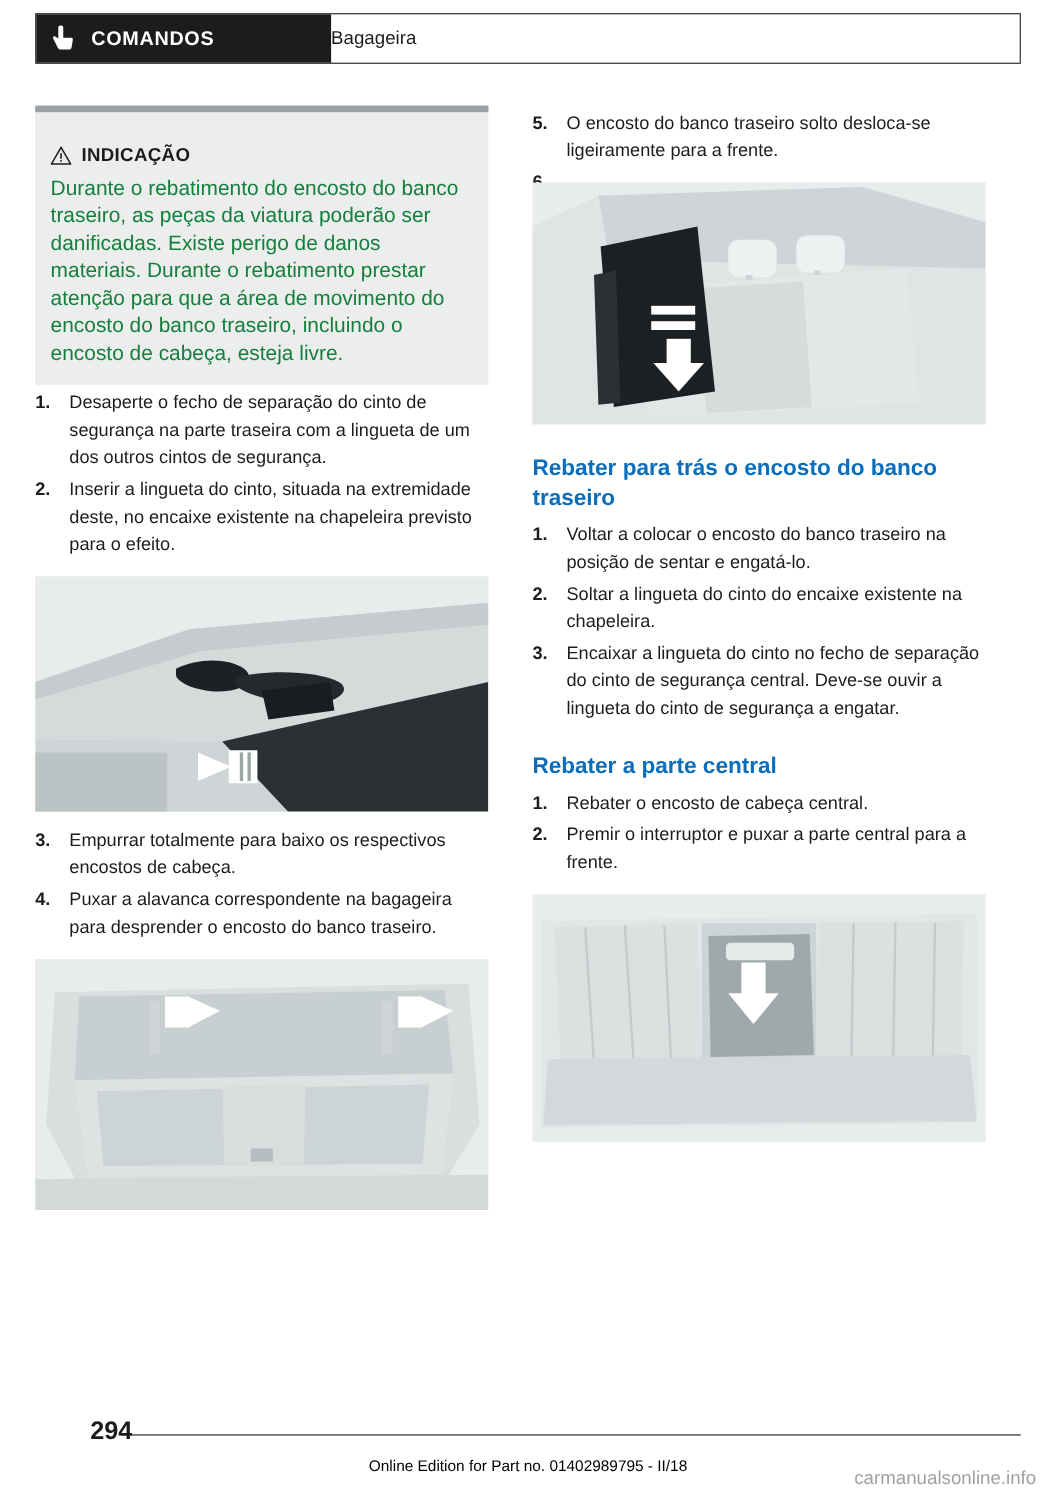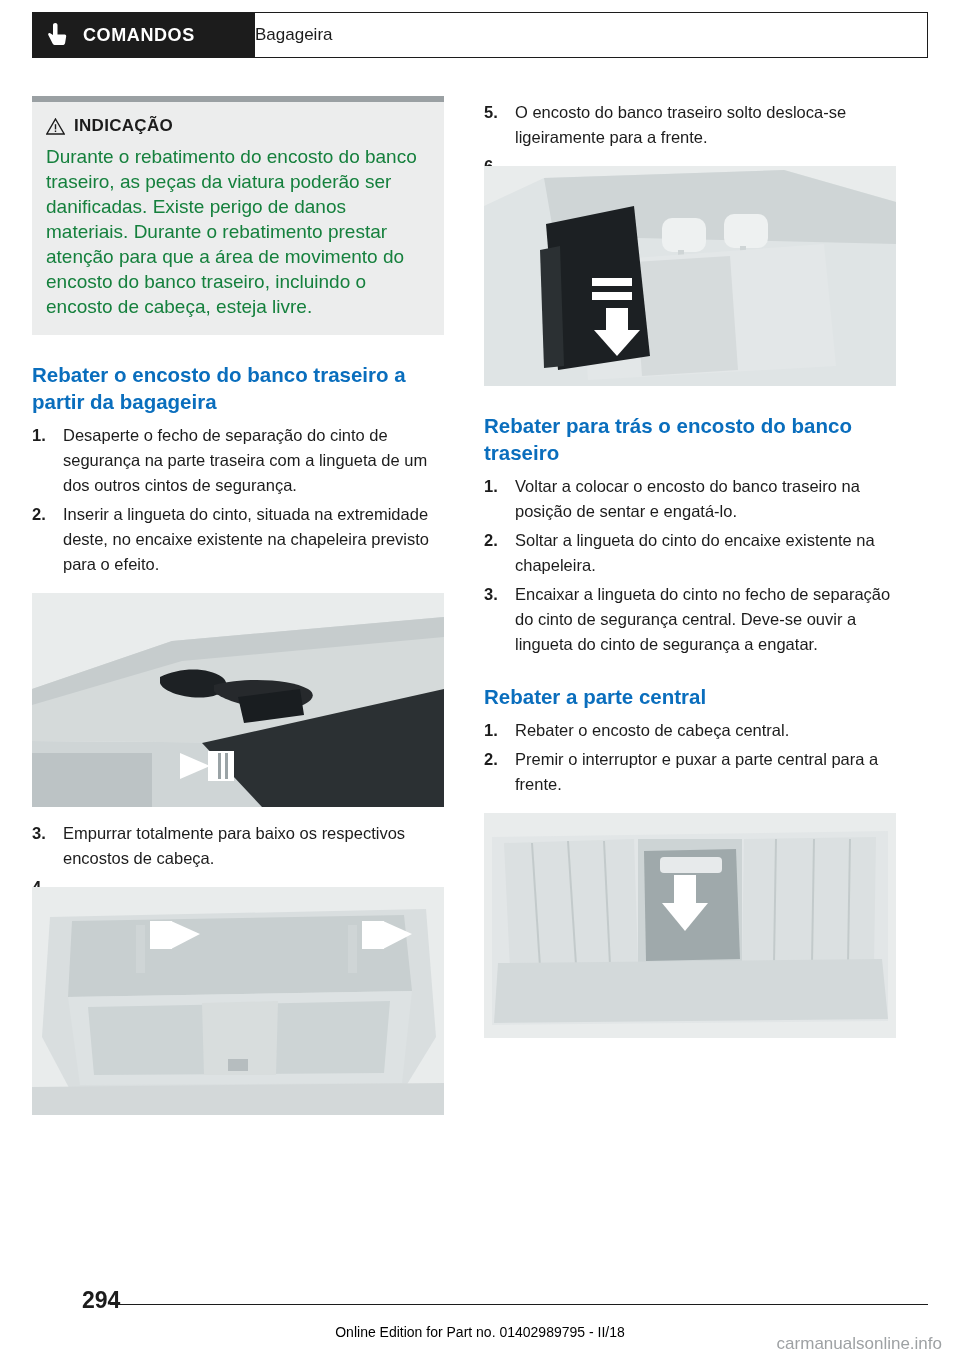--- a/index.html
+++ b/index.html
@@ -21,21 +21,21 @@
     position: absolute;
     left: 32px; top: 12px;
     width: 896px; height: 46px;
     border: 1px solid #1c1c1c;
     display: flex;
     align-items: stretch;
   }
   .header-left {
     background: #1c1c1c;
     color: #ffffff;
-    width: 222px;
+    width: 268px;
     display: flex;
     align-items: center;
     gap: 14px;
     padding-left: 14px;
   }
   .hand-icon {
     display: inline-block;
     width: 22px; height: 24px;
     position: relative;
   }
@@ -58,21 +58,21 @@
     position: absolute;
     top: 96px;
     width: 412px;
   }
   .col-left { left: 32px; }
   .col-right { left: 484px; }
 
   
   .note-box {
     background: #eceded;
-    padding: 0 14px 16px 14px;
+    padding: 15px 14px 16px 14px;
     border-top: 6px solid #9aa0a3;
   }
   .note-title {
     display: flex;
     align-items: center;
     gap: 9px;
     padding-top: 14px;
     padding-bottom: 8px;
   }
   .warn-tri {
@@ -195,21 +195,20 @@
             <path d="M9.5 1 L18.2 16 L0.8 16 Z" fill="none" stroke="#1c1c1c" stroke-width="1.4"></path>
             <rect x="8.8" y="6.2" width="1.4" height="5.2" fill="#1c1c1c"></rect>
             <rect x="8.8" y="12.5" width="1.4" height="1.5" fill="#1c1c1c"></rect>
           </svg>
         </span>
         <span class="note-title-text">INDICAÇÃO</span>
       </div>
       <div class="note-body">Durante o rebatimento do encosto do banco traseiro, as peças da viatura poderão ser danificadas. Existe perigo de danos materiais. Durante o rebatimento prestar atenção para que a área de movimento do encosto do banco traseiro, incluindo o encosto de cabeça, esteja livre.</div>
     </div>
 
-    <h2 class="section-title">Rebater o encosto do banco traseiro a partir da bagageira</h2>
 
     <ol class="steps">
       <li>
         <span class="num">1.</span>
         <span>Desaperte o fecho de separação do cinto de segurança na parte traseira com a lingueta de um dos outros cintos de segurança.</span>
       </li>
       <li>
         <span class="num">2.</span>
         <span>Inserir a lingueta do cinto, situada na extremidade deste, no encaixe existente na chapeleira previsto para o efeito.</span>
       </li>
@@ -237,20 +236,21 @@
       </svg>
     </div>
 
     <ol class="steps">
       <li>
         <span class="num">3.</span>
         <span>Empurrar totalmente para baixo os respectivos encostos de cabeça.</span>
       </li>
       <li>
         <span class="num">4.</span>
+        <span>Puxar a alavanca correspondente na bagageira para desprender o encosto do banco traseiro.</span>
       </li>
     </ol>
 
     <div class="figure fig-2">
       <svg width="412" height="228" viewBox="0 0 412 228">
         <rect x="0" y="0" width="412" height="228" fill="#e9ecec"></rect>
         <path d="M18 30 L394 22 L404 150 L366 212 L44 214 L10 150 Z" fill="#d9dedf"></path>
         <path d="M40 34 L372 28 L380 104 L36 110 Z" fill="#c8cfd0"></path>
         <path d="M36 110 L380 104 L370 196 L48 198 Z" fill="#dde2e3"></path>
         <path d="M56 120 L358 114 L352 186 L62 188 Z" fill="#cdd4d5"></path>

